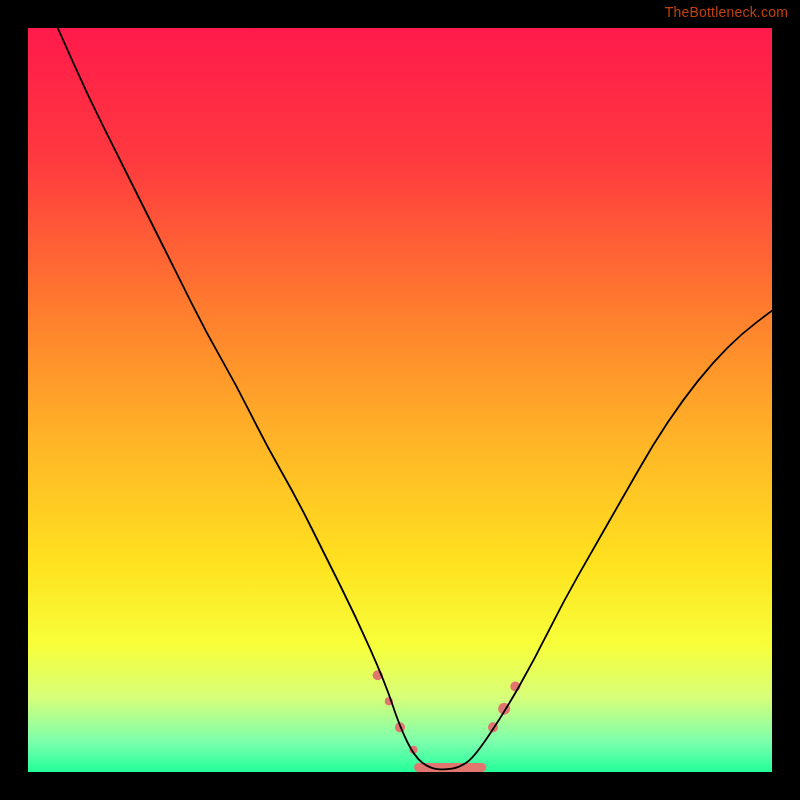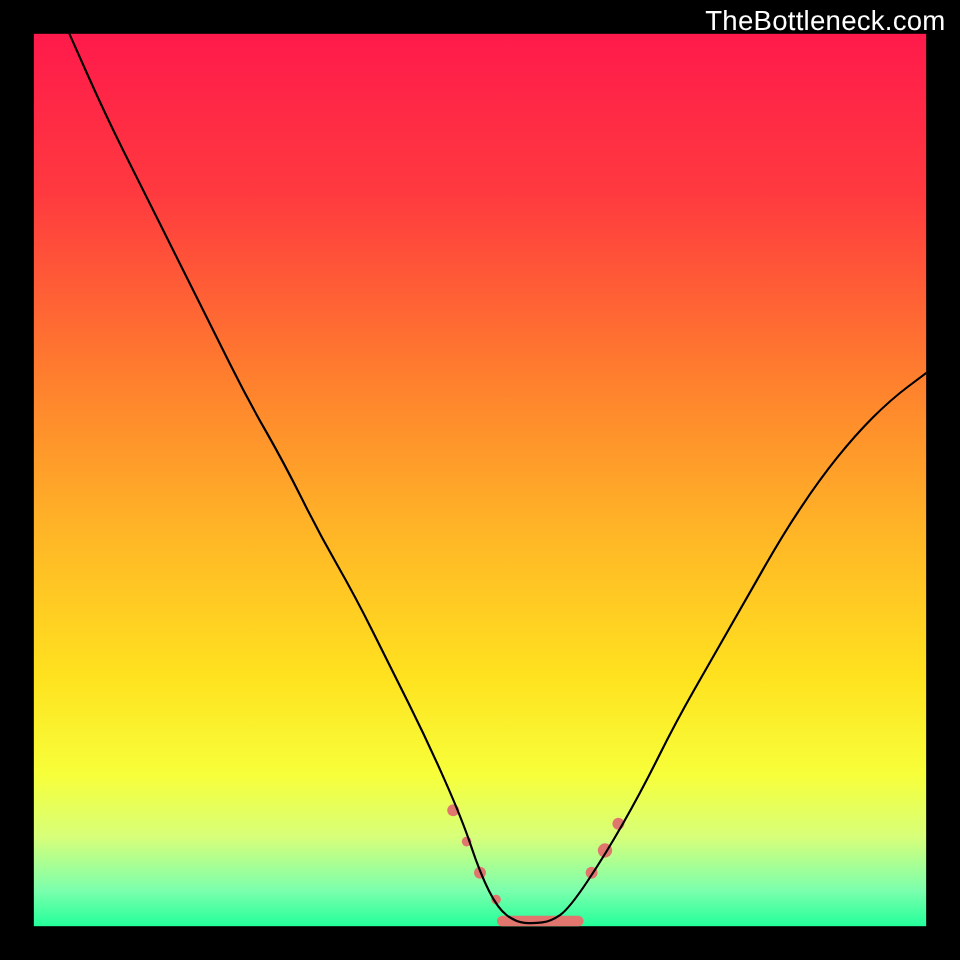--- a/index.html
+++ b/index.html
@@ -20,22 +20,22 @@
     position: absolute;
     left: 28px;
     top: 28px;
     width: 744px;
     height: 744px;
   }
   .watermark {
     position: absolute;
     top: 4px;
     right: 12px;
-    color: #ffffff;
-    font-size: 23px;
+    color: #c2410c;
+    font-size: 14px;
     font-weight: 500;
     letter-spacing: 0.2px;
   }
   svg {
     display: block;
   }
 </style>
 </head>
 <body>
 

